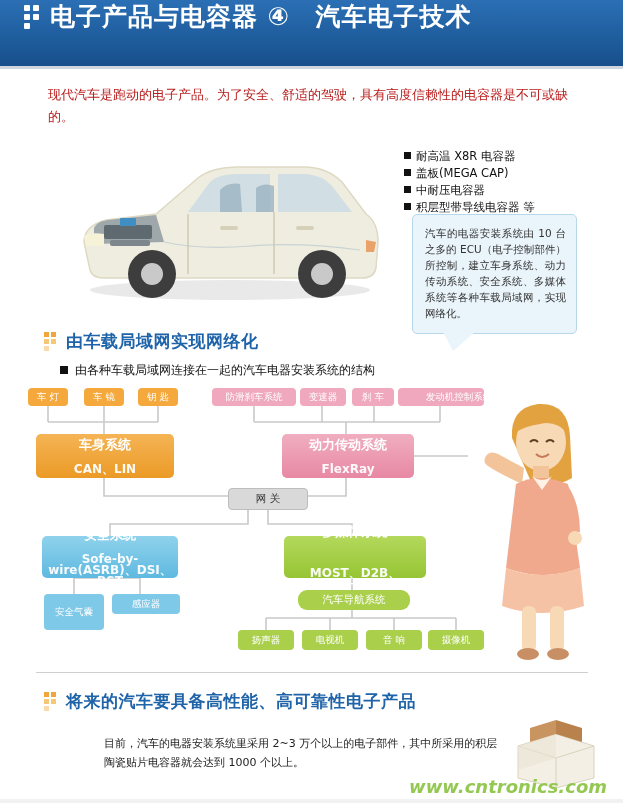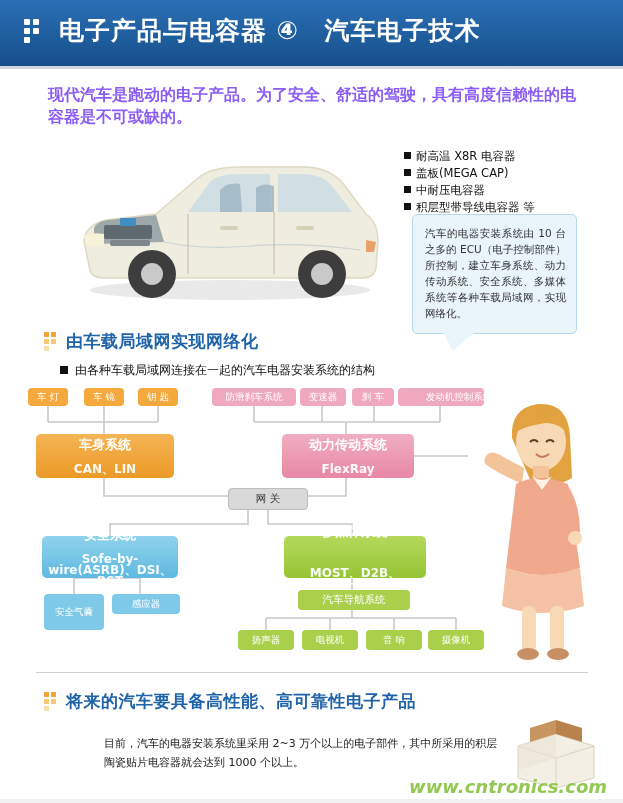--- a/index.html
+++ b/index.html
@@ -9,21 +9,21 @@
     font-family:"DejaVu Sans","Liberation Sans",sans-serif;
     position:relative;
     overflow:hidden;
   }
   
   .header{
     position:absolute;left:0;top:0;width:623px;height:66px;
     background:linear-gradient(180deg,#2b6fb5 0%,#1f5e9e 55%,#184f8b 100%);
   }
   .header-inner{
-    position:absolute;left:24px;top:14px;display:flex;align-items:center;gap:19px;
+    position:absolute;left:24px;top:0;display:flex;align-items:center;gap:10px;
   }
   .hdr-mark{
     width:16px;height:28px;position:relative;
   }
   .hdr-mark i{
     position:absolute;width:6px;height:6px;background:#ffffff;display:block;border-radius:1px;
   }
   .hdr-mark i:nth-child(1){left:0;top:2px;}
   .hdr-mark i:nth-child(2){left:9px;top:2px;}
   .hdr-mark i:nth-child(3){left:0;top:11px;}
@@ -32,21 +32,21 @@
   .header-title{
     color:#ffffff;font-size:25px;font-weight:bold;letter-spacing:1px;white-space:nowrap;
   }
   .header-title .sub{margin-left:16px;}
   .header-rule{
     position:absolute;left:0;top:66px;width:623px;height:3px;background:#cfd6dd;
   }
   
   .intro{
     position:absolute;left:48px;top:84px;width:530px;
-    font-size:16px;color:#8b5cf6;line-height:22px;font-weight:bold;
+    font-size:13px;color:#b91c1c;line-height:22px;
   }
   
   .feature-list{
     position:absolute;left:404px;top:148px;width:200px;
   }
   .feature-list .li{
     font-size:11.5px;color:#111;line-height:17px;white-space:nowrap;
   }
   .feature-list .li b{
     display:inline-block;width:7px;height:7px;background:#111;margin-right:5px;vertical-align:1px;
@@ -277,21 +277,21 @@
     <span class="t2">Sofe-by-wire(ASRB)、DSI、BST</span>
   </div>
   <div class="node green-d" style="left:284px;top:158px;width:142px;height:42px;">
     <span class="t1">多媒体系统</span>
     <span class="t2">MOST、D2B、IDB+1394</span>
   </div>
 
   <div class="pill blue" style="left:44px;top:216px;width:60px;height:36px;">安全气囊</div>
   <div class="pill blue" style="left:112px;top:216px;width:68px;height:20px;">感应器</div>
 
-  <div class="pill green" style="left:298px;top:212px;width:112px;height:20px;font-size:10.5px;">汽车导航系统</div>
+  <div class="pill green" style="left:298px;top:212px;width:112px;height:20px;font-size:10.5px;border-radius:9px;">汽车导航系统</div>
 
   <div class="pill green" style="left:238px;top:252px;width:56px;height:20px;">扬声器</div>
   <div class="pill green" style="left:302px;top:252px;width:56px;height:20px;">电视机</div>
   <div class="pill green" style="left:366px;top:252px;width:56px;height:20px;">音 响</div>
   <div class="pill green" style="left:428px;top:252px;width:56px;height:20px;">摄像机</div>
 </div>
 
 <div class="person">
   <svg width="130" height="270" viewBox="0 0 130 270">
 

